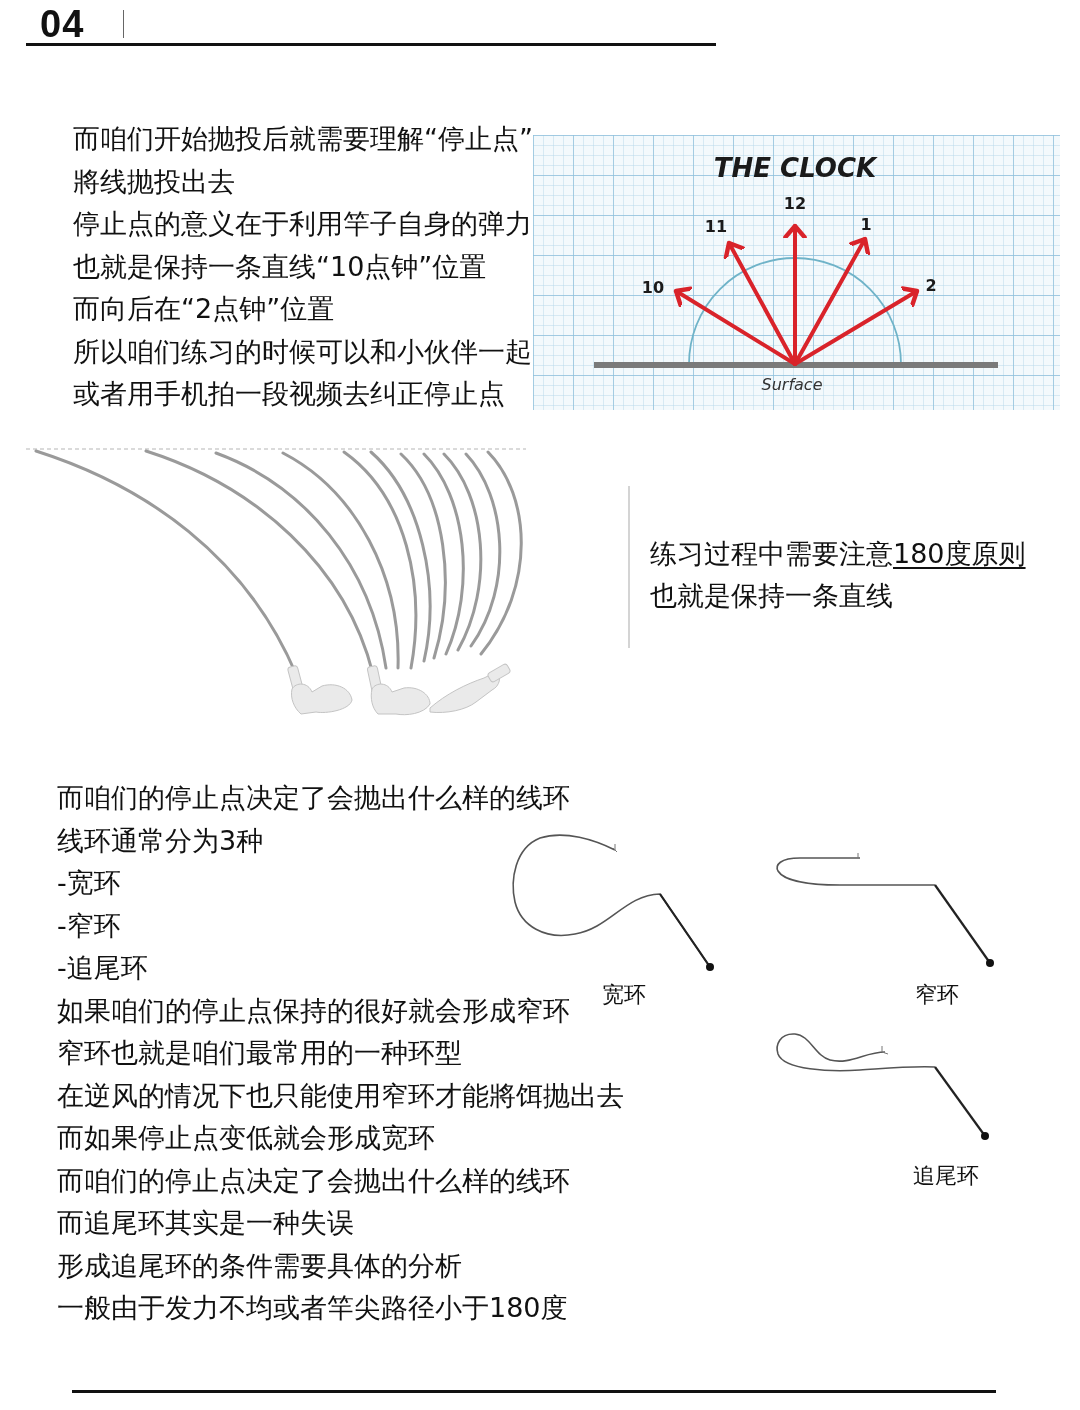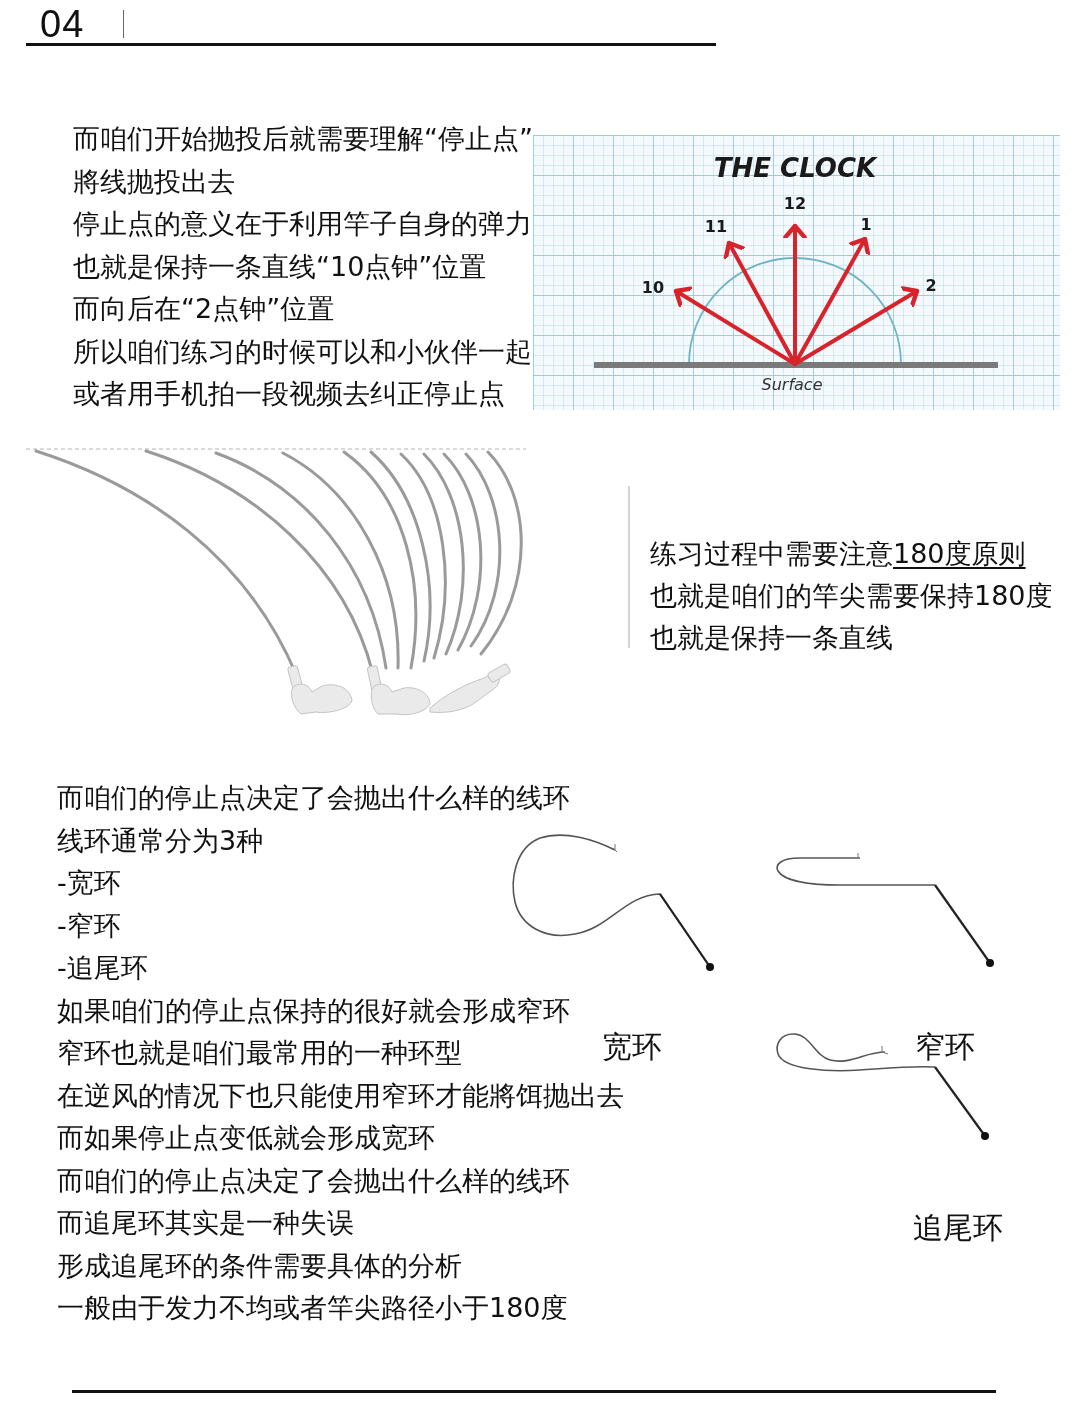--- a/index.html
+++ b/index.html
@@ -1,19 +1,19 @@
 <!DOCTYPE html>
 <html><head>
 <meta charset="utf-8">
 <style>
   * { margin: 0; padding: 0; box-sizing: border-box; }
   html, body { width: 1080px; height: 1410px; background: #ffffff; overflow: hidden; }
   body { position: relative; font-family: "DejaVu Sans", sans-serif; color: #111; }
 
-  .page-number { position: absolute; left: 40px; top: 2px; font-family: "Liberation Sans", sans-serif; font-size: 38px; font-weight: 400; color: #111; letter-spacing: 1px; line-height: 44px; text-align: center; }
+  .page-number { position: absolute; left: 40px; top: 2px; font-family: "Liberation Sans", sans-serif; font-size: 38px; font-weight: 700; color: #111; letter-spacing: 1px; line-height: 44px; text-align: center; }
   .header-divider { position: absolute; left: 123px; top: 10px; width: 1px; height: 28px; background: #666; }
   .header-rule { position: absolute; left: 26px; top: 43px; width: 690px; height: 3px; background: #111; }
   .footer-rule { position: absolute; left: 72px; top: 1390px; width: 924px; height: 3px; background: #111; }
 
   .text-block { position: absolute; font-size: 27px; line-height: 42.5px; color: #111; white-space: nowrap; }
   .text-block .line { display: block; height: 42.5px; }
   #intro { left: 57px; top: 118px; margin-left: 16px; }
   #principle { left: 650px; top: 501px; line-height: 42px; margin-top: 32px; }
   #principle .line { height: 42px; }
   #loops-text { left: 57px; top: 777px; }
@@ -21,21 +21,21 @@
   .underline { text-decoration: underline; text-underline-offset: 4px; }
 
   .clock-figure { position: absolute; left: 533px; top: 135px; width: 527px; height: 275px; }
   .rod-figure { position: absolute; left: 26px; top: 446px; width: 600px; height: 272px; }
   .rod-side-bar { position: absolute; left: 628px; top: 486px; width: 2px; height: 162px; background: #d4d4d4; }
 
   .loop-figure { position: absolute; }
   #loop-wide { left: 505px; top: 830px; width: 220px; height: 150px; }
   #loop-narrow { left: 770px; top: 845px; width: 230px; height: 130px; }
   #loop-tailing { left: 770px; top: 1030px; width: 230px; height: 125px; }
-  .loop-label { position: absolute; font-size: 30px; color: #111; white-space: nowrap; margin-top: 47px; }
+  .loop-label { position: absolute; font-size: 22px; color: #111; white-space: nowrap; }
   #label-wide { left: 602px; top: 980px; }
   #label-narrow { left: 915px; top: 980px; }
   #label-tailing { left: 913px; top: 1161px; }
 </style>
 </head>
 <body>
 
 <div>
   <div class="page-number">04</div>
   <div class="header-divider"></div>
@@ -117,21 +117,20 @@
       <path d="M346,243 C350,236 362,236 366,246 L378,242 C392,240 404,248 404,258 C398,268 380,270 370,268 L352,268 C346,262 344,252 346,243 Z"></path>
       <path d="M404,262 C420,248 440,238 458,232 L470,226 C476,230 474,240 466,244 L450,256 C440,264 420,268 404,266 Z"></path>
       <rect x="462" y="222" width="22" height="10" rx="3" transform="rotate(-30 473 227)"></rect>
     </g>
   </svg>
 </div>
 <div class="rod-side-bar"></div>
 
 <div class="text-block" id="principle">
   <span class="line"><span>练习过程中需要注意</span><span class="underline">180度原则</span></span>
-  <span class="line">也就是咱们的竿尖需要保持180度</span>
   <span class="line">也就是保持一条直线</span>
 </div>
 
 <div class="text-block" id="loops-text">
   <span class="line">而咱们的停止点决定了会抛出什么样的线环</span>
   <span class="line">线环通常分为3种</span>
   <span class="line">-宽环</span>
   <span class="line">-窄环</span>
   <span class="line">-追尾环</span>
   <span class="line">如果咱们的停止点保持的很好就会形成窄环</span>

